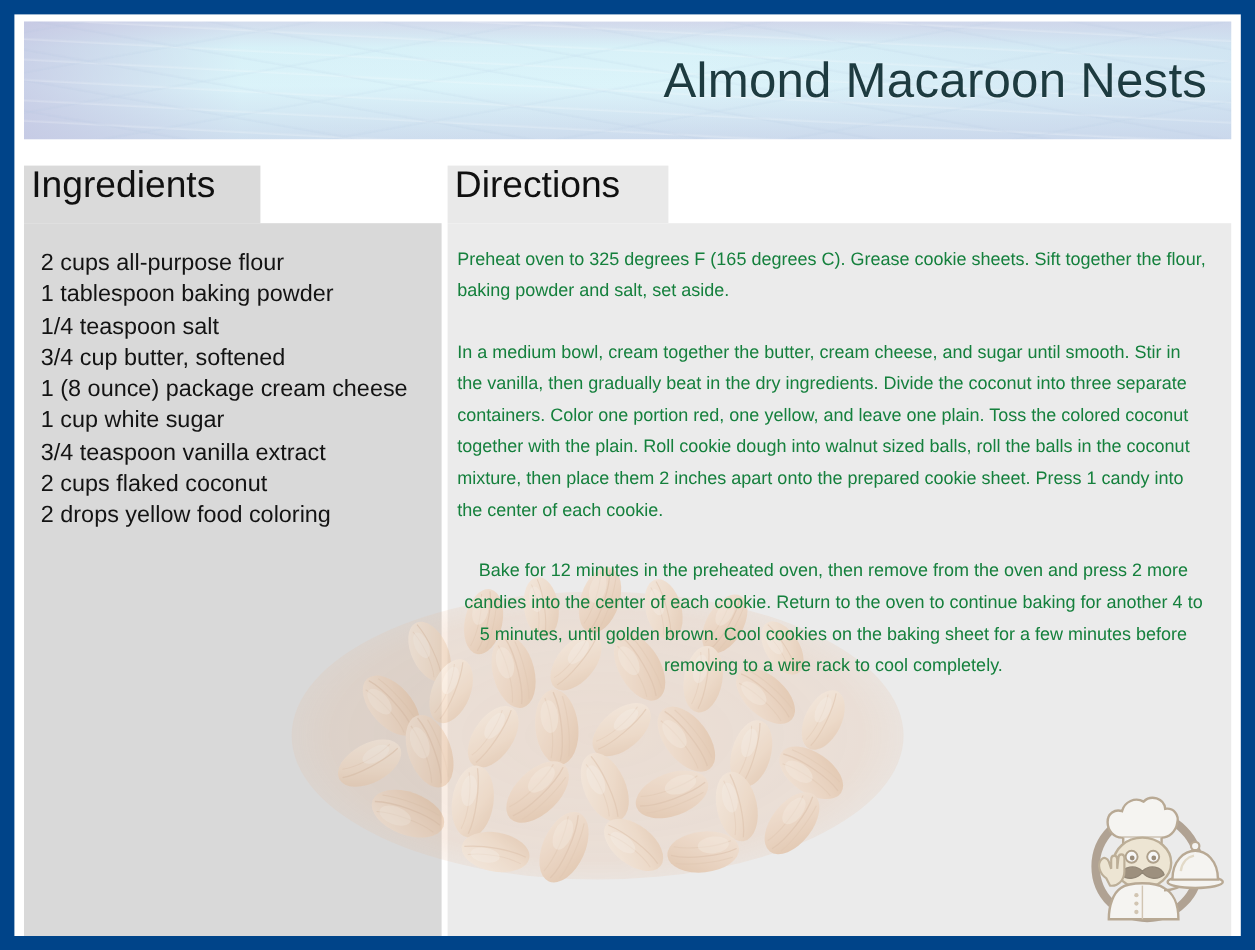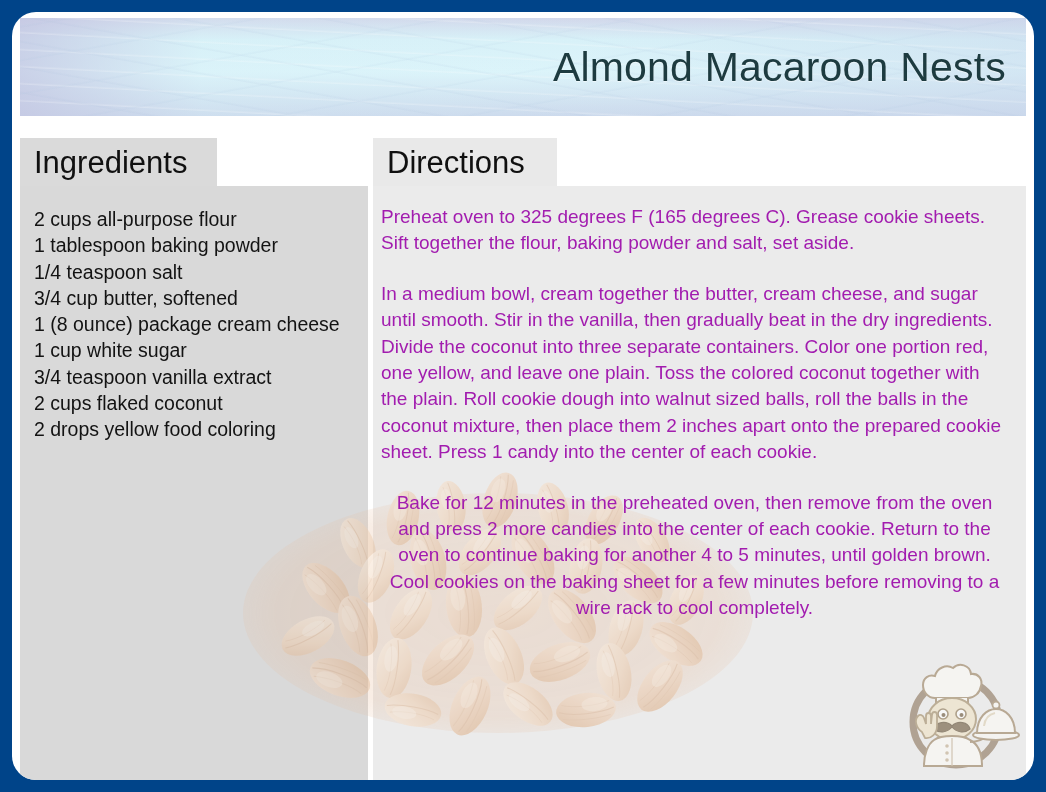--- a/index.html
+++ b/index.html
@@ -17,21 +17,20 @@
     overflow: hidden;
     font-family: "Liberation Sans", sans-serif;
   }
   #inner {
     position: relative;
     width: 100%;
     height: 100%;
     background: #ffffff;
     box-sizing: border-box;
     overflow: hidden;
-    border-radius: 24px;
   }
 
   
   #banner {
     position: absolute;
     left: 8px;
     top: 6px;
     width: 1006px;
     height: 98px;
     background:
@@ -59,22 +58,22 @@
     white-space: nowrap;
     text-shadow: 0 1px 1px rgba(255,255,255,0.6);
   }
 
   
   .col-tab {
     position: absolute;
     height: 48px;
     background: #dedede;
     display: flex;
-    align-items: center;
-    padding-left: 14px;
+    align-items: flex-start;
+    padding-left: 6px;
     box-sizing: border-box;
   }
   .col-tab-text {
     font-size: 31px;
     color: #101010;
     line-height: 1;
   }
   #tab-ingredients { left: 8px;   top: 126px; width: 197px; background: #dadada; }
   #tab-directions  { left: 361px; top: 126px; width: 184px; background: #e9e9e9; }
 
@@ -105,23 +104,23 @@
     z-index: 3;
     font-size: 19.5px;
     line-height: 26.3px;
     color: #131313;
   }
   .ing-item { white-space: normal; }
 
   .dir-para {
     position: relative;
     z-index: 3;
-    font-size: 19px;
+    font-size: 15px;
     line-height: 26.4px;
-    color: #a21caf;
+    color: #15803d;
     margin: 0 0 24px 0;
   }
   .dir-para:last-child { margin-bottom: 0; text-align: center; }
 
   
   #almonds {
     position: absolute;
     left: 196px;
     top: 436px;
     width: 580px;

